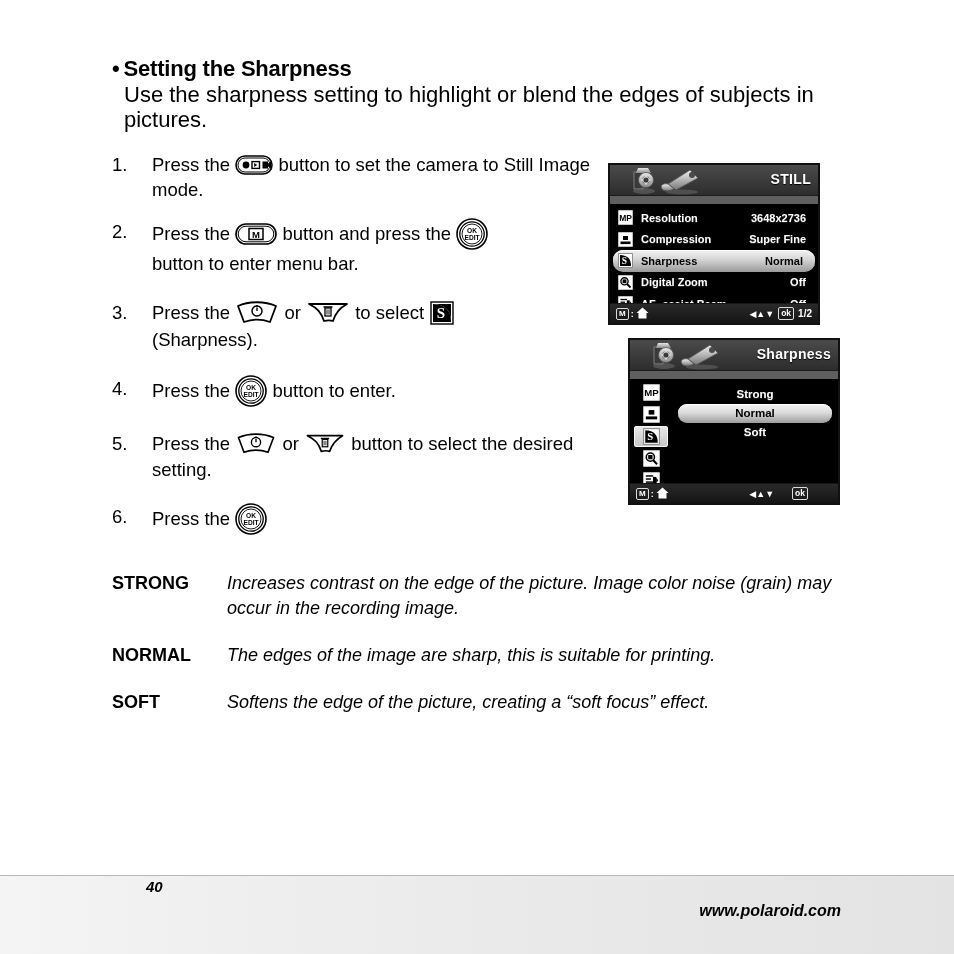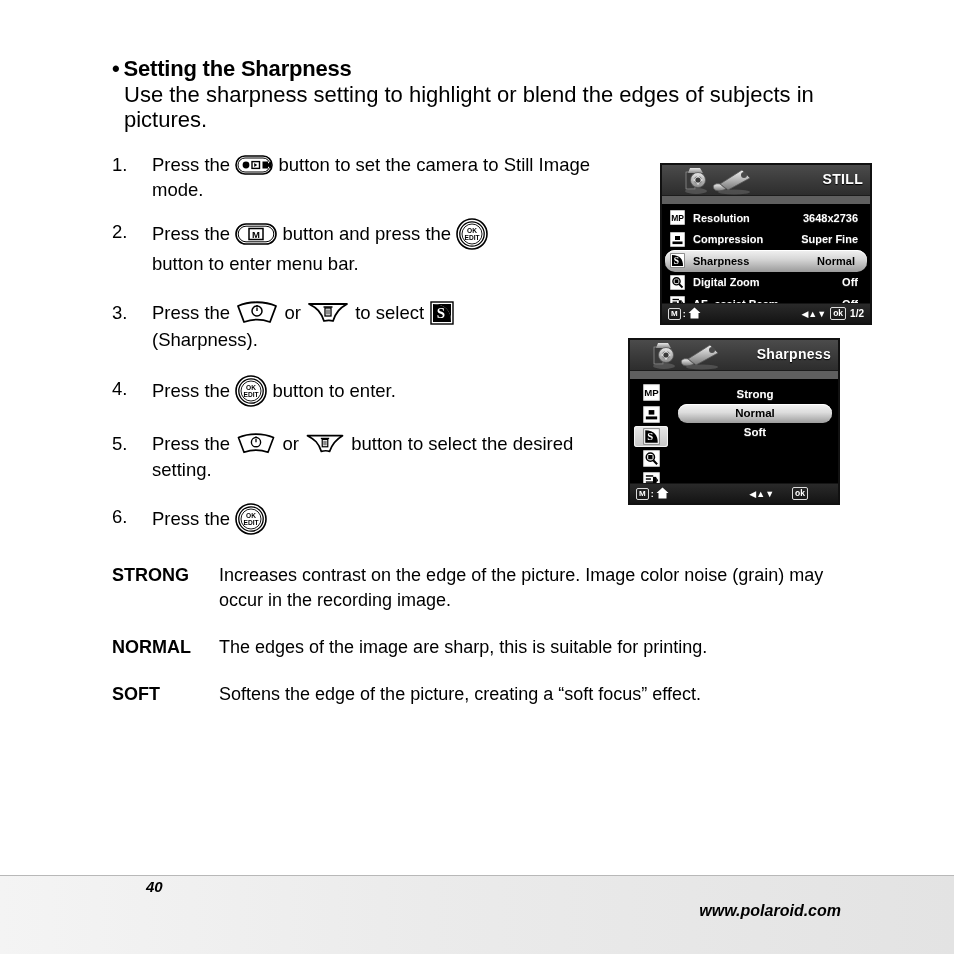--- a/index.html
+++ b/index.html
@@ -84,21 +84,21 @@
   
   .lcd {
     position: absolute;
     background: #5f5f5f;
     border: 2px solid #111;
     box-sizing: border-box;
     color: #fff;
     font-family: "Liberation Sans", sans-serif;
     overflow: hidden;
   }
-  #lcd-still { left: 660px; top: 163px; width: 212px; height: 162px; }
+  #lcd-still { left: 608px; top: 163px; width: 212px; height: 162px; }
   #lcd-sharp { left: 628px; top: 338px; width: 212px; height: 167px; }
 
   .lcd-top {
     position: relative;
     height: 30px;
     background: linear-gradient(180deg,#4b4b4b 0%,#3a3a3a 55%,#2d2d2d 100%);
     border-bottom: 1px solid #1c1c1c;
   }
   .lcd-title {
     position: absolute;
@@ -236,21 +236,21 @@
     font-size: 18px;
     line-height: 25px;
   }
   .def .term {
     position: absolute;
     left: 0;
     top: 0;
     font-weight: bold;
     font-size: 18px;
   }
-  .def p { margin: 0; }
+  .def p { margin: 8px; font-style: italic; }
 
   
   .footer {
     position: absolute;
     left: 0;
     right: 0;
     top: 875px;
     height: 79px;
     background: linear-gradient(90deg,#f4f4f4 0%,#ebebeb 45%,#e3e3e3 100%);
     border-top: 1px solid #b8b8b8;

